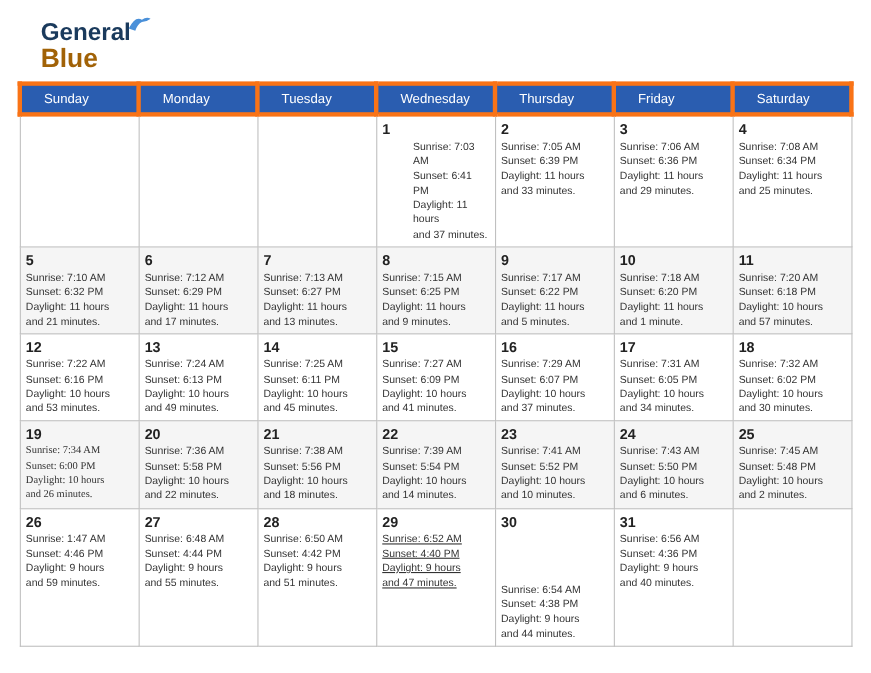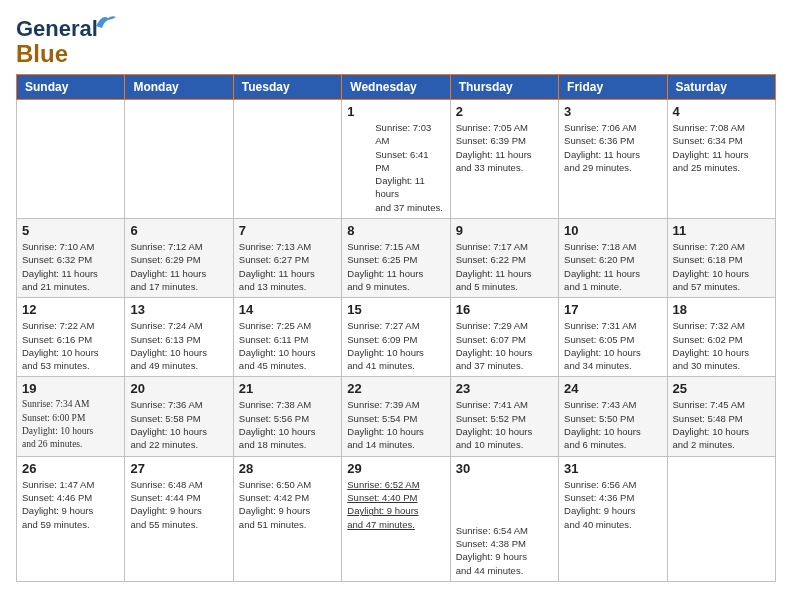--- a/index.html
+++ b/index.html
@@ -8,20 +8,21 @@
       background: #fff;
       width: 792px;
       min-height: 612px;
       padding: 16px;
     }
     .header-area {
       display: flex;
       justify-content: space-between;
       align-items: flex-start;
       margin-bottom: 6px;
+      margin-left: 21px;
     }
     .logo {
       display: flex;
       flex-direction: column;
       align-items: flex-start;
     }
     .title-block {
       text-align: right;
     }
     .month-title {
@@ -37,24 +38,24 @@
     }
     table {
       width: 100%;
       border-collapse: collapse;
       table-layout: fixed;
     }
     thead tr th {
       background: #2a5db0;
       color: #fff;
       font-size: 12px;
-      font-weight: bold;
-      padding: 5px 8px;
+      font-weight: normal;
+      padding: 5px 20px;
       text-align: left;
-      border: 1px solid #f97316;
+      border: 4px solid #f97316;
     }
     tbody tr td {
       border: 1px solid #c0c0c0;
       vertical-align: top;
       padding: 4px 5px;
       height: 78px;
       font-size: 10px;
       color: #222;
       background: #fff;
     }

